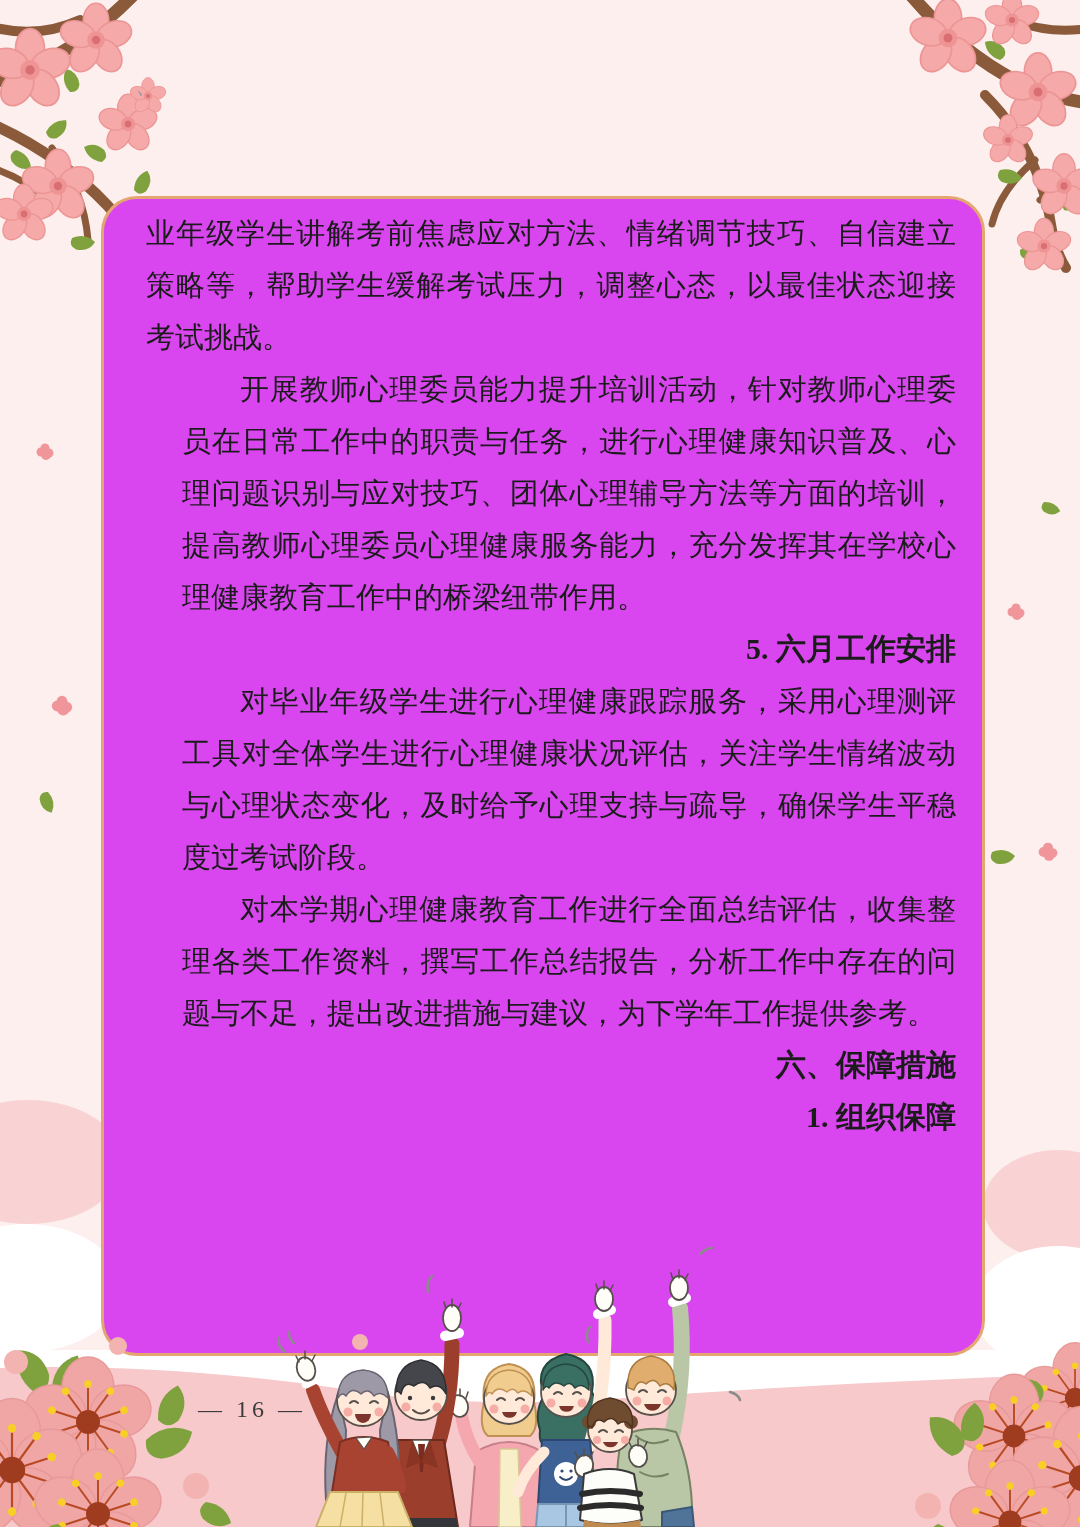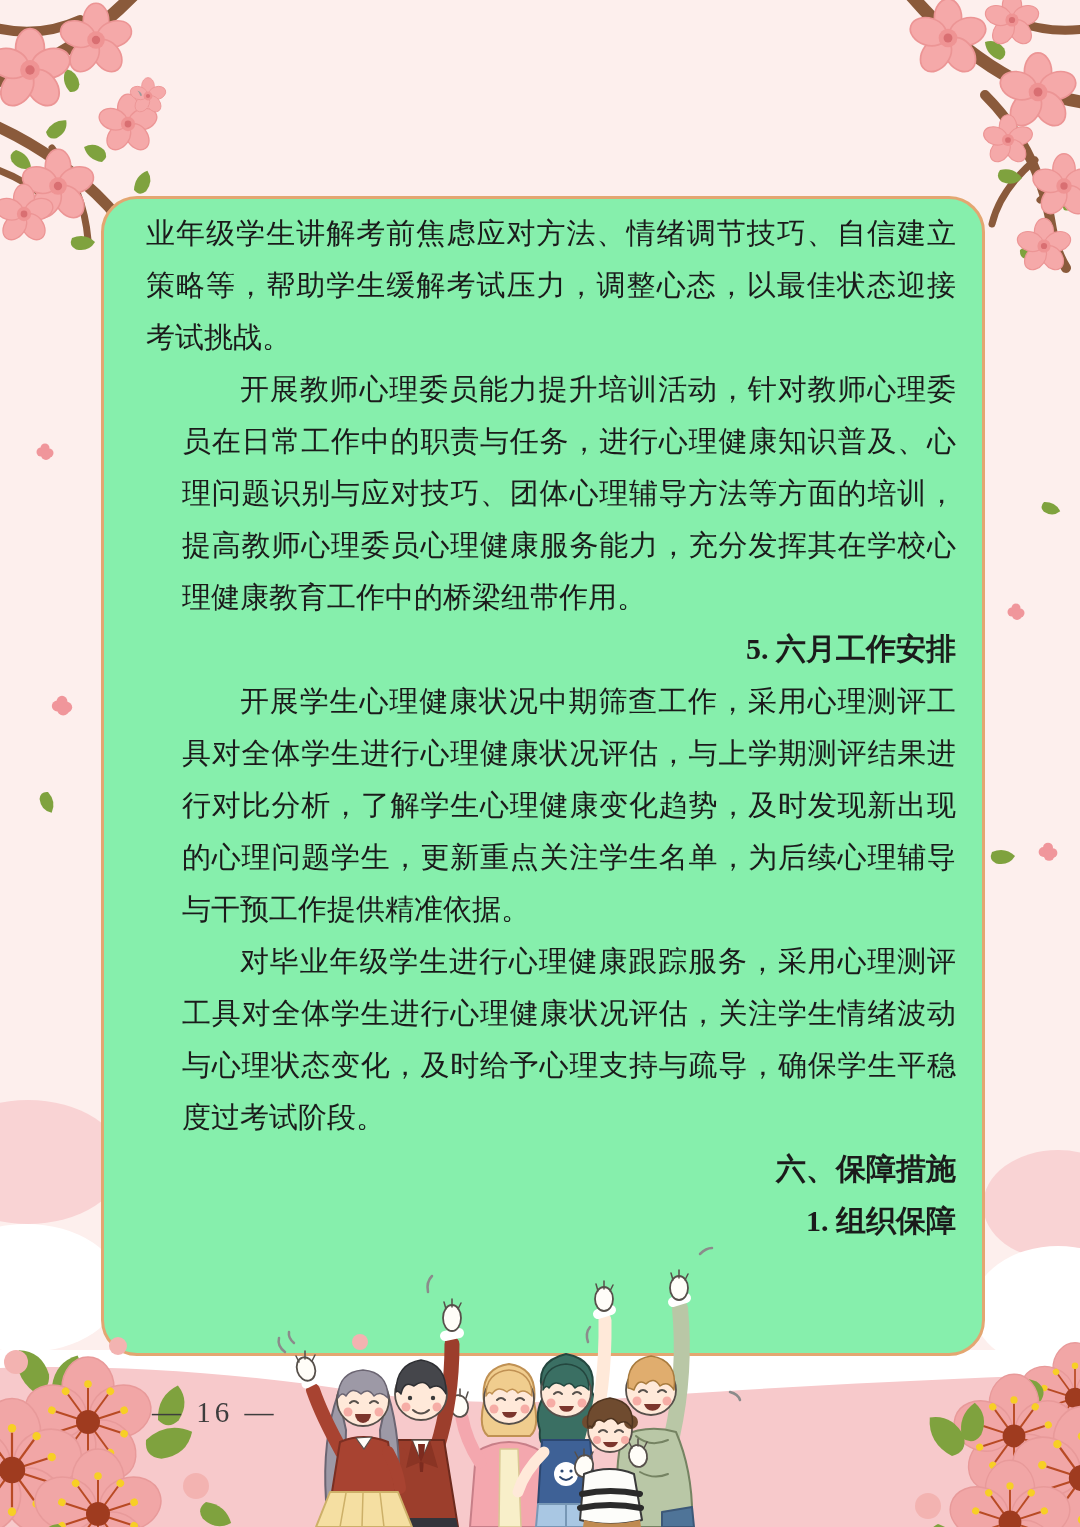--- a/index.html
+++ b/index.html
@@ -6,33 +6,33 @@
   .page{
     position:relative;width:1080px;height:1527px;overflow:hidden;
     background:#fdefed;
     font-family:"Liberation Serif","DejaVu Serif",serif;
   }
   .decor{position:absolute;left:0;top:0;width:1080px;height:1527px;pointer-events:none;}
   .decor.bg{z-index:1;}
   .decor.fg{z-index:3;}
   .card{
     position:absolute;left:101px;top:196px;width:884px;height:1160px;
-    box-sizing:border-box;background:#86efac;
+    box-sizing:border-box;background:#d946ef;
     border:3px solid #e3a671;border-radius:36px;
     padding:8px 26px 0 42px;z-index:2;
   }
   .card p{
     margin:0;font-size:29px;line-height:52px;color:#1b1b1b;
     text-align:justify;text-justify:inter-ideograph;
   }
   .card p.indent{text-indent:2em;margin-left:36px;}
   .card p.heading{font-weight:bold;font-size:30px;text-indent:2em;text-align:right;}
   .page-number{
-    position:absolute;left:152px;top:1396px;width:200px;
-    font-size:29px;color:#3d3d3d;letter-spacing:4px;z-index:4;
+    position:absolute;left:152px;top:1396px;width:200px;text-align:center;
+    font-size:24px;color:#3d3d3d;letter-spacing:4px;z-index:4;
   }
   .stray-mark{
     position:absolute;left:136px;top:70px;font-size:24px;color:#9a9a9a;
     z-index:2;transform:rotate(8deg);
   }
 </style>
 </head>
 <body>
 
 <div class="page">
@@ -179,22 +179,22 @@
       <use href="#leafshape" transform="translate(962,1438) rotate(0) scale(1.6)"></use>
       <circle cx="928" cy="1506" r="13" fill="#f3b3b1"></circle>
       <use href="#leafshape" transform="translate(938,1524) rotate(120) scale(1.5)"></use>
     </g>
   </svg>
 
   <div class="card">
     <p class="body">业年级学生讲解考前焦虑应对方法、情绪调节技巧、自信建立策略等，帮助学生缓解考试压力，调整心态，以最佳状态迎接考试挑战。</p>
     <p class="body indent">开展教师心理委员能力提升培训活动，针对教师心理委员在日常工作中的职责与任务，进行心理健康知识普及、心理问题识别与应对技巧、团体心理辅导方法等方面的培训，提高教师心理委员心理健康服务能力，充分发挥其在学校心理健康教育工作中的桥梁纽带作用。</p>
     <p class="heading">5. 六月工作安排</p>
-    <p class="body indent">开展学生心理健康状况中期筛查工作，采用心理测评工具对全体学生进行心理健康状况评估，与上学期测评结果进行对比分析，了解学生心理健康变化趋势，及时发现新出现的心理问题学生，更新重点关注学生名单，为后续心理辅导与干预工作提供精准依据。</p>
     <p class="body indent">对毕业年级学生进行心理健康跟踪服务，采用心理测评工具对全体学生进行心理健康状况评估，关注学生情绪波动与心理状态变化，及时给予心理支持与疏导，确保学生平稳度过考试阶段。</p>
+    <p class="body indent">对本学期心理健康教育工作进行全面总结评估，收集整理各类工作资料，撰写工作总结报告，分析工作中存在的问题与不足，提出改进措施与建议，为下学年工作提供参考。</p>
     <p class="heading">六、保障措施</p>
     <p class="heading">1. 组织保障</p>
   </div>
 
   <div class="stray-mark">、</div>
 
   <svg class="decor fg" viewBox="0 0 1080 1527">
 
     <g fill="#f3b3b1">
       <circle cx="118" cy="1346" r="9"></circle>

